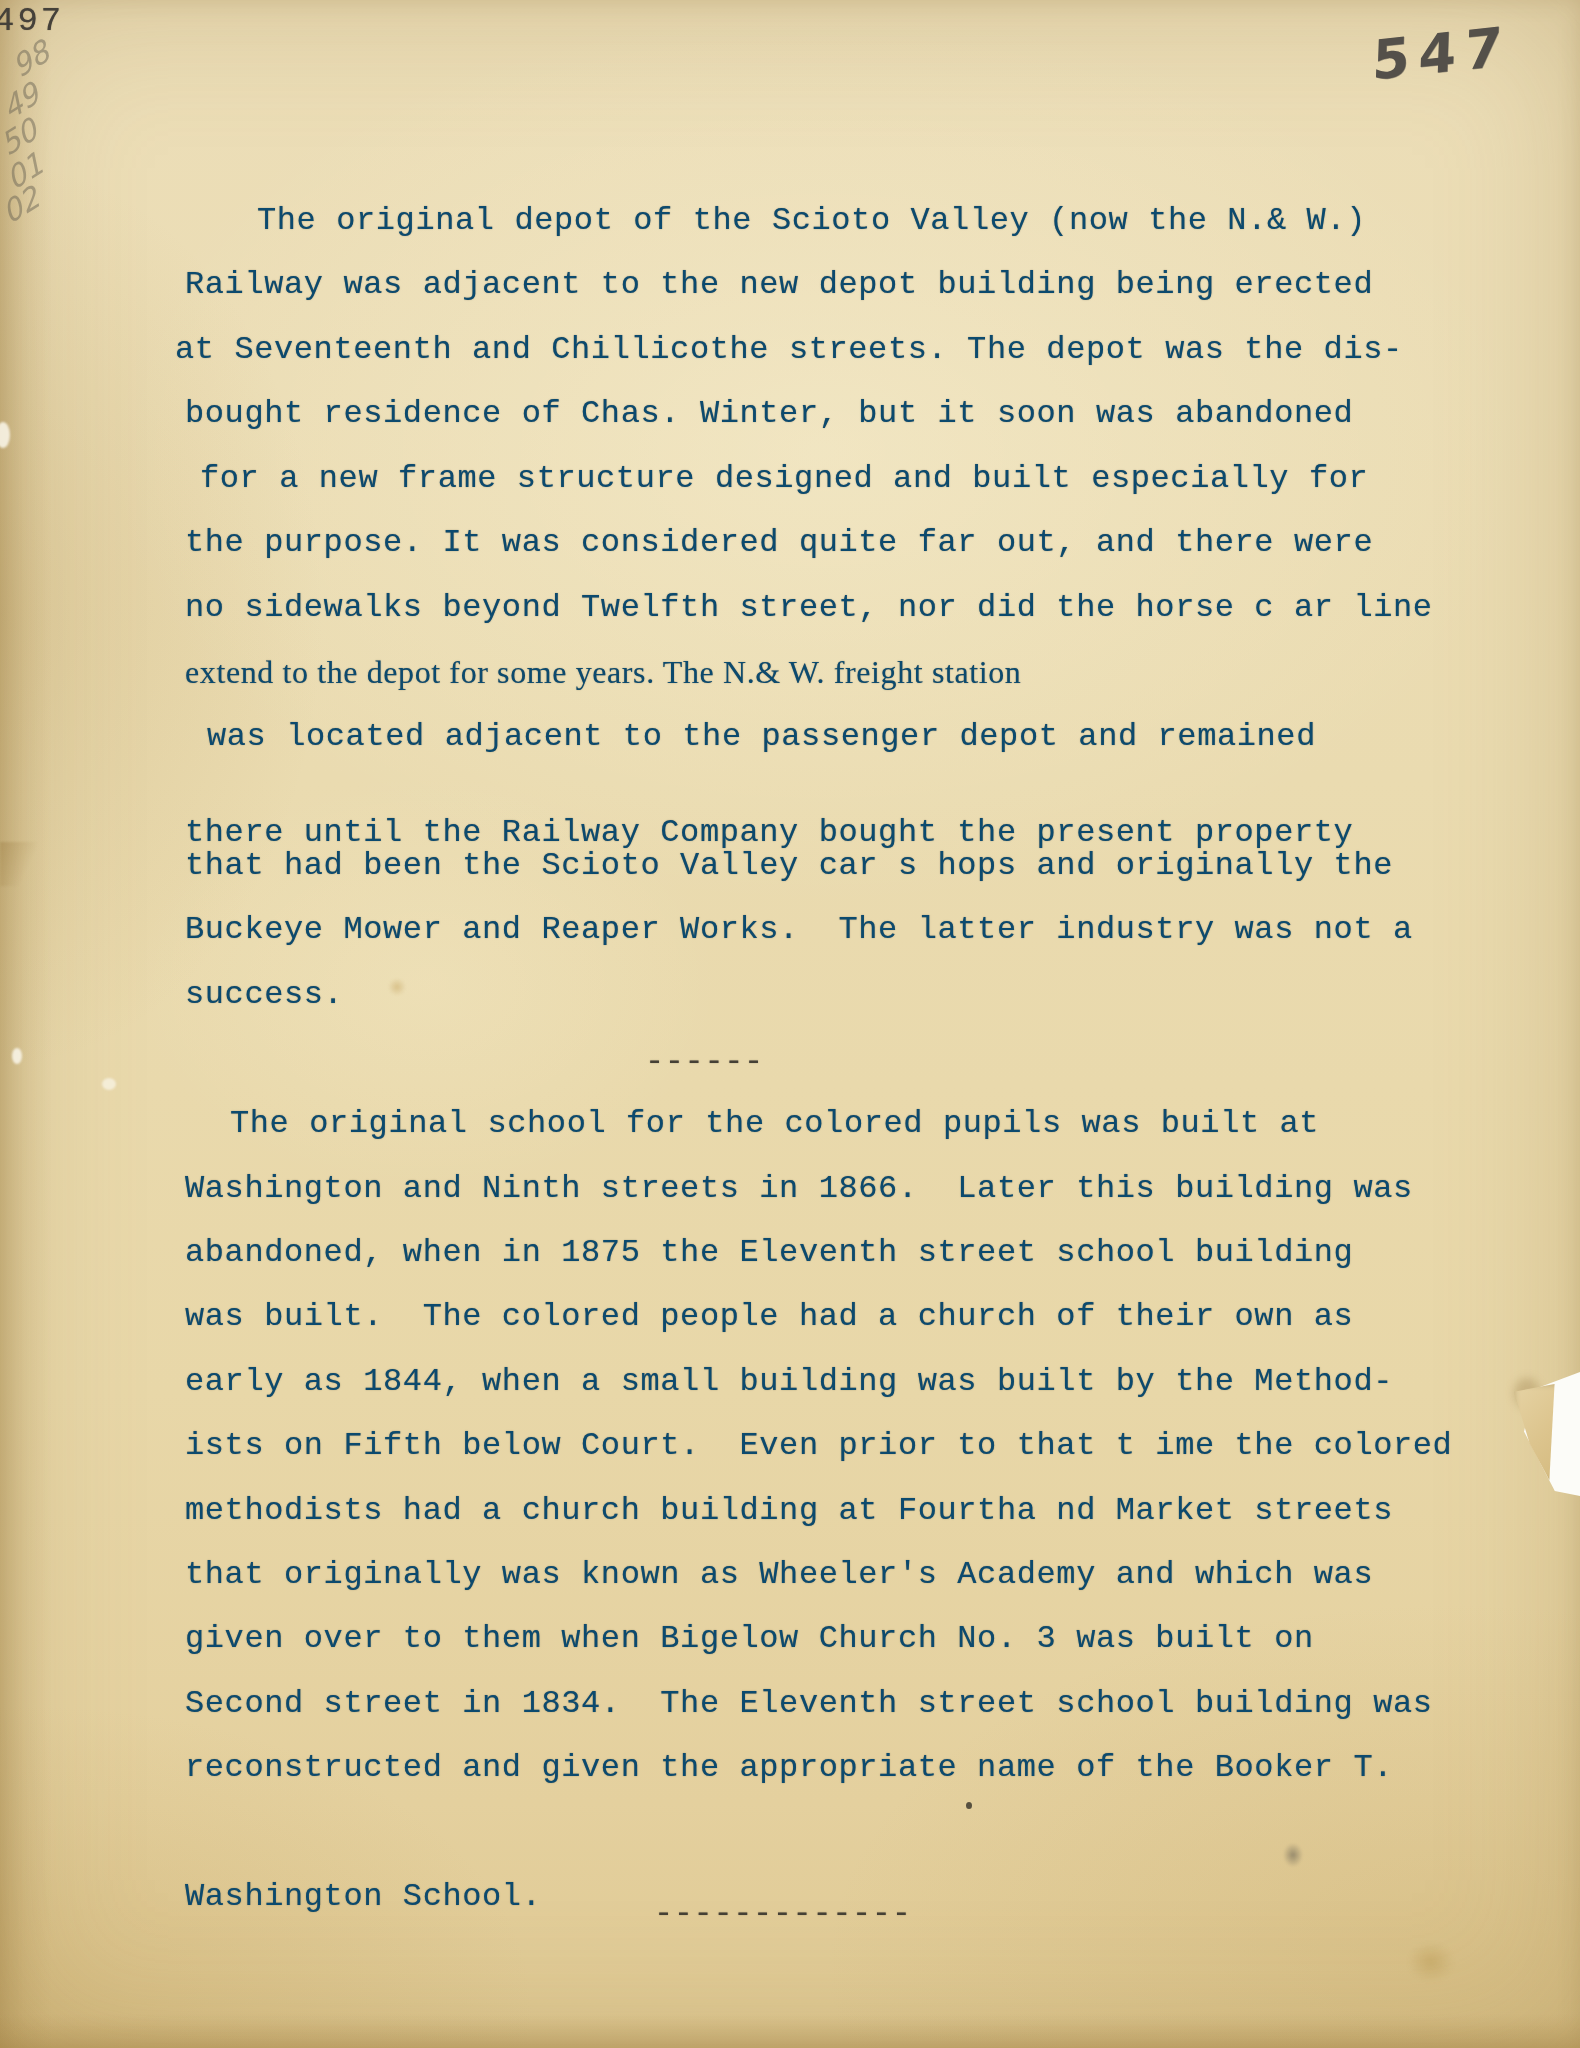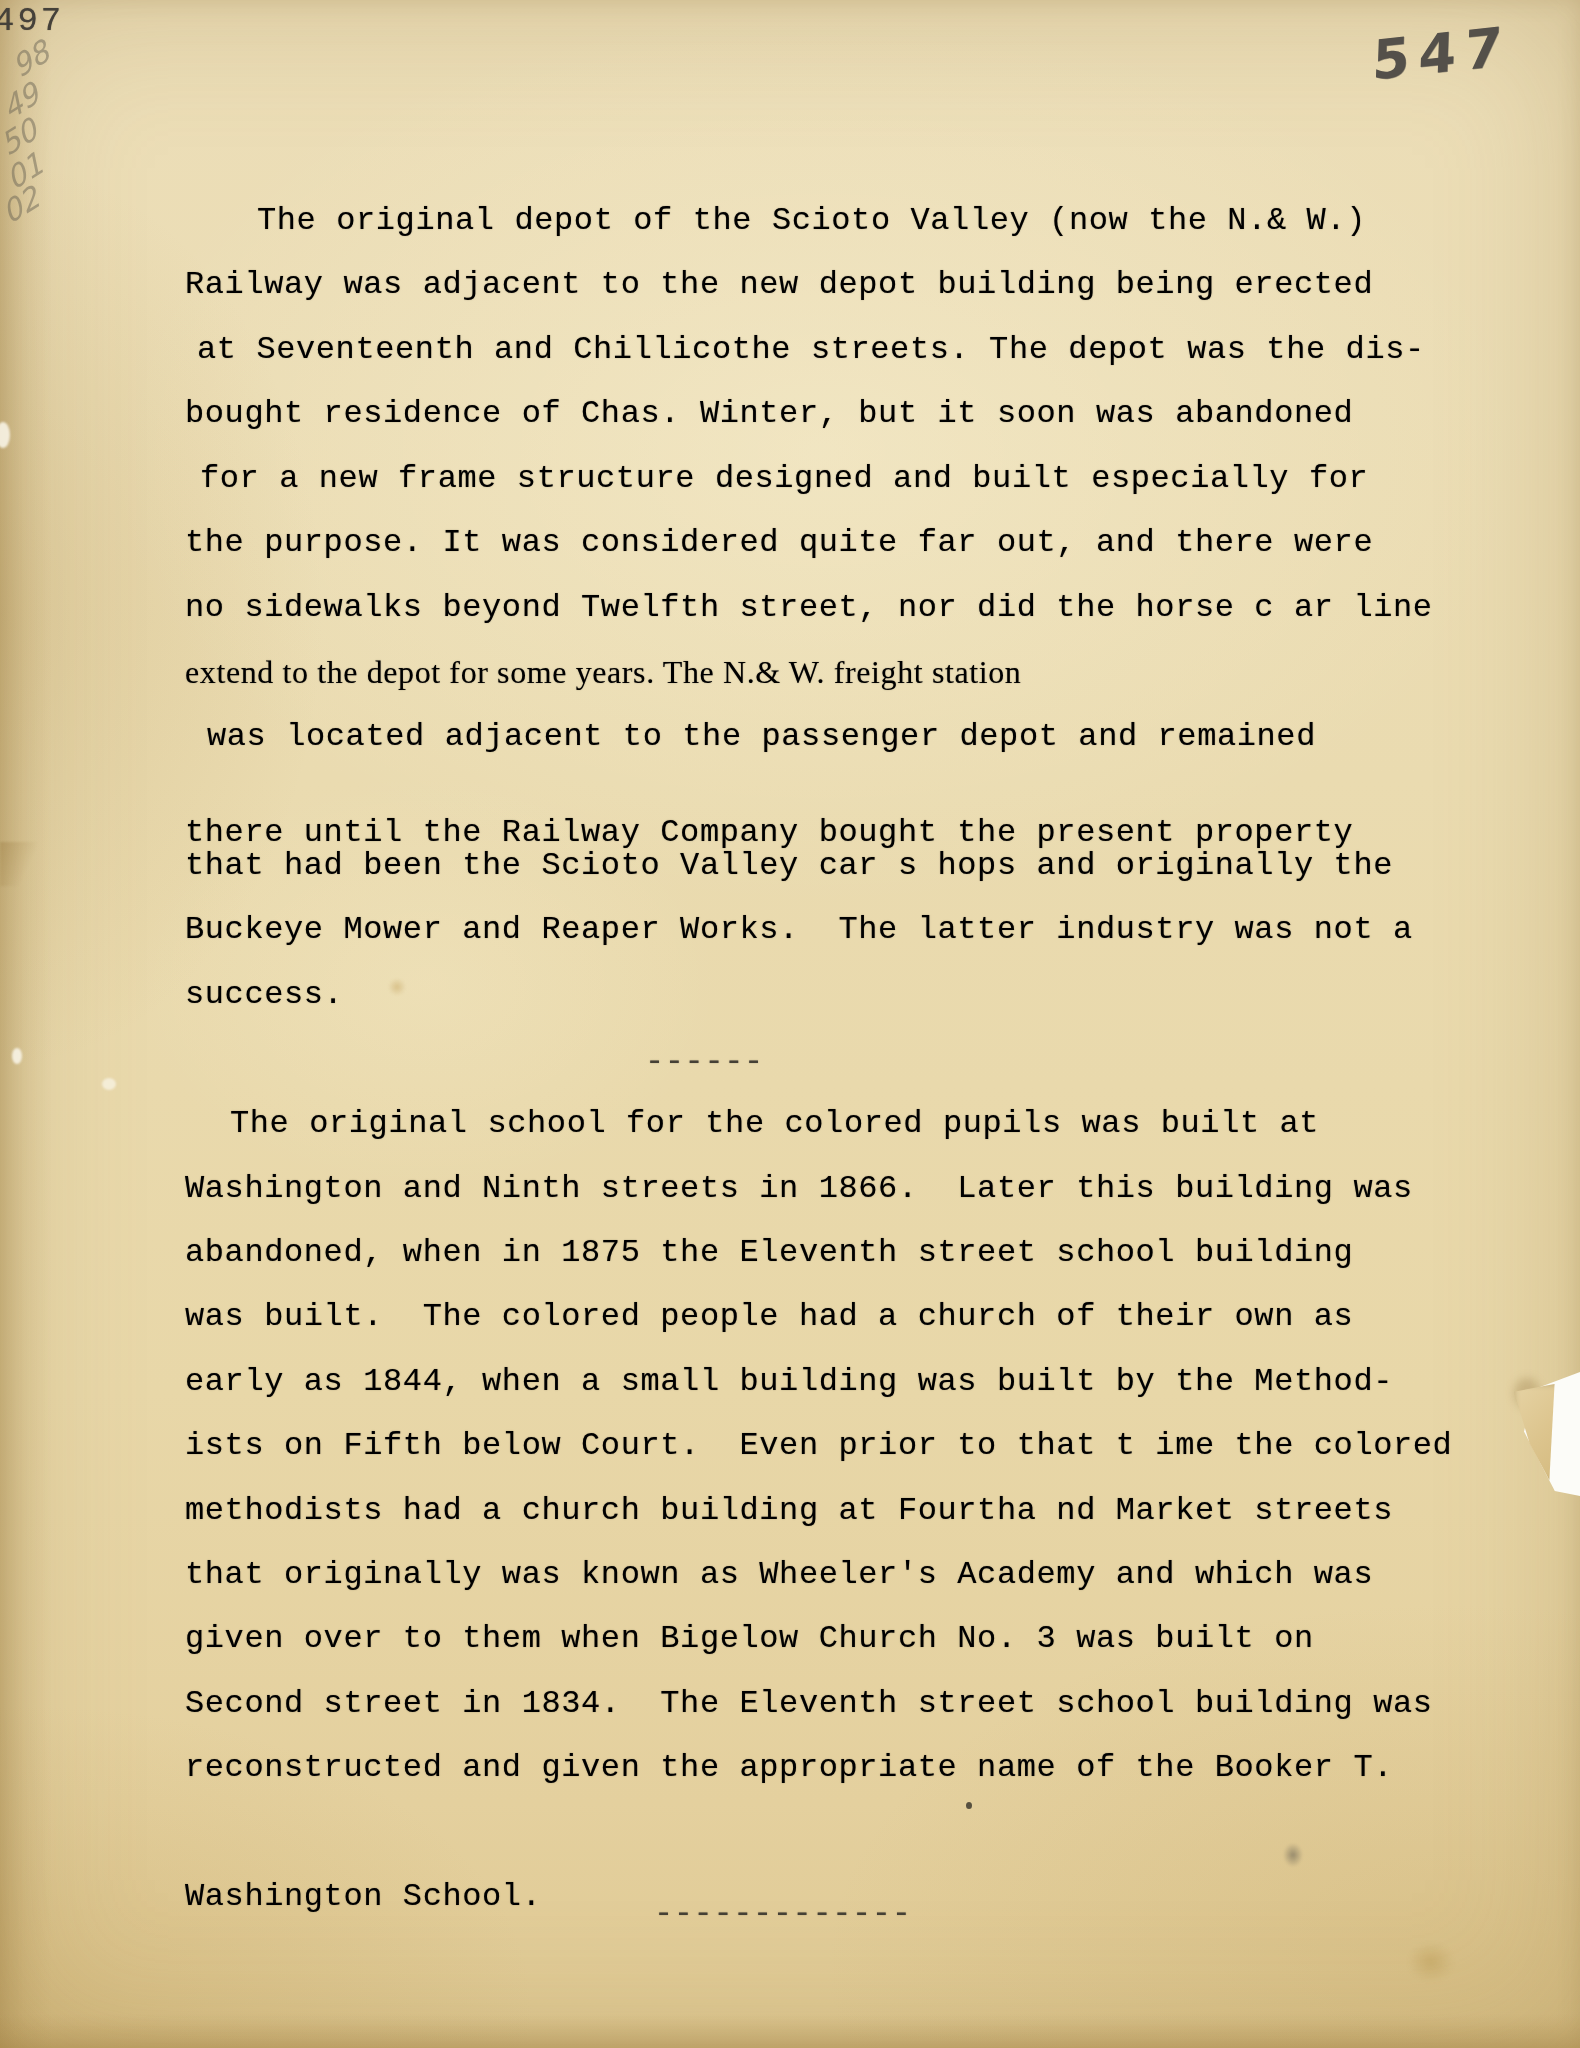--- a/index.html
+++ b/index.html
@@ -29,21 +29,21 @@
   .edge-bottom {
     position: absolute; left: 0; bottom: 0; width: 100%; height: 34px;
     background: linear-gradient(0deg, rgba(156,122,58,0.30), rgba(156,122,58,0) 100%);
   }
   
   .line {
     position: absolute;
     font-family: "Liberation Mono", "DejaVu Sans Mono", monospace;
     font-size: 32px; line-height: 36px;
     letter-spacing: 0.6px;
-    color: #000000;
+    color: #0c4a6e;
     white-space: pre;
     text-shadow: 0 0 1.2px rgba(62,57,47,0.55);
   }
   .sep { color: #454035; }
   
   .pagenum-typed {
     position: absolute; left: -6px; top: 2px;
     font-family: "Liberation Mono", "DejaVu Sans Mono", monospace;
     font-size: 34px; letter-spacing: 3px; color: #45413a;
     text-shadow: 0 0 1px rgba(62,57,47,0.6);
@@ -132,21 +132,21 @@
 <div class="pencil" style="left: 14px; top: 40px;">98</div>
 <div class="pencil" style="left: 4px;  top: 82px;">49</div>
 <div class="pencil" style="left: 2px;  top: 118px;">50</div>
 <div class="pencil" style="left: 8px;  top: 152px;">01</div>
 <div class="pencil" style="left: 4px;  top: 186px;">02</div>
 
 <div class="pagenum-hand">547</div>
 
 <div class="line" style="left: 257px; top: 203px;">The original depot of the Scioto Valley (now the N.&amp; W.)</div>
 <div class="line" style="left: 185px; top: 267px;">Railway was adjacent to the new depot building being erected</div>
-<div class="line" style="left: 197px; top: 332px;">at Seventeenth and Chillicothe streets. The depot was the dis-</div>
+<div class="line" style="left: 175px; top: 332px;">at Seventeenth and Chillicothe streets. The depot was the dis-</div>
 <div class="line" style="left: 185px; top: 396px;">bought residence of Chas. Winter, but it soon was abandoned</div>
 <div class="line" style="left: 185px; top: 461px; margin-left: 15px;">for a new frame structure designed and built especially for</div>
 <div class="line" style="left: 185px; top: 525px;">the purpose. It was considered quite far out, and there were</div>
 <div class="line" style="left: 185px; top: 590px;">no sidewalks beyond Twelfth street, nor did the horse c ar line</div>
 <div class="line" style="left: 185px; top: 654px; font-family: Liberation Serif, serif;">extend to the depot for some years. The N.&amp; W. freight station</div>
 <div class="line" style="left: 207px; top: 719px;">was located adjacent to the passenger depot and remained</div>
 <div class="line" style="left: 185px; top: 783px; margin-top: 32px;">there until the Railway Company bought the present property</div>
 <div class="line" style="left: 185px; top: 848px;">that had been the Scioto Valley car s hops and originally the</div>
 <div class="line" style="left: 185px; top: 912px;">Buckeye Mower and Reaper Works.  The latter industry was not a</div>
 <div class="line" style="left: 185px; top: 977px;">success.</div>

